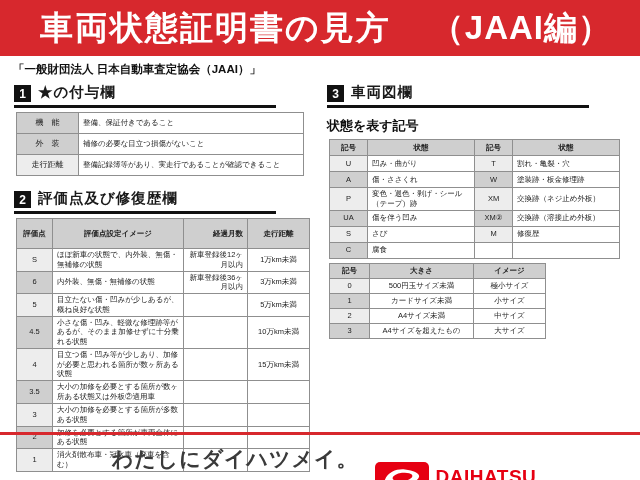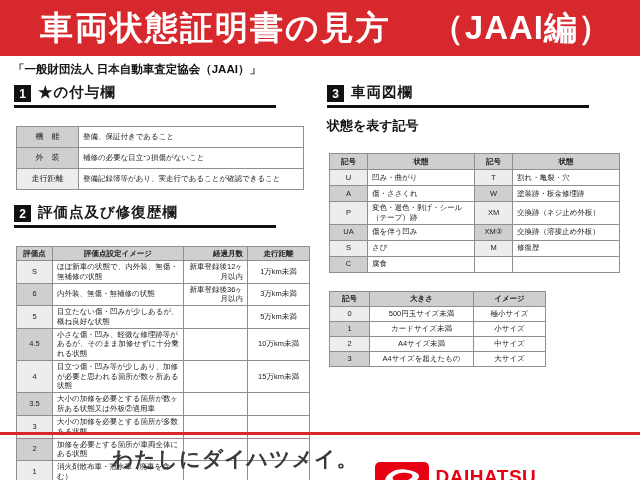--- a/index.html
+++ b/index.html
@@ -25,36 +25,36 @@
   .sec-head {
     display:flex; align-items:flex-end; gap:7px;
     border-bottom:3px solid #111; padding-bottom:3px; width:262px; margin-top:2px;
   }
   .sec-num {
     width:17px; height:17px; background:#111; color:#fff; font-size:12px; font-weight:bold;
     display:flex; align-items:center; justify-content:center;
   }
   .sec-title { font-size:14.5px; font-weight:bold; letter-spacing:1px; }
   
-  table { border-collapse:collapse; margin-top:18px; table-layout:fixed; }
+  table { border-collapse:collapse; margin-top:4px; table-layout:fixed; }
   td {
     border:1px solid #8f8f8f; font-size:7.5px; padding:1px 4px; color:#222;
     line-height:1.3; overflow:hidden;
   }
   .c { text-align:center; }
   .hdr { background:#cfcfcf; font-weight:bold; text-align:center; }
   .sa { background:#ededed; }   
   .sb { background:#cfcfcf; }   
   
   .t1 { width:288px; margin-left:2px; }
   .t1 td { height:21px; }
   .t1 .lbl { width:62px; text-align:center; font-size:8px; }
   
   .t2 { width:293px; margin-left:2px; }
-  .t2 .h  { height:14px; font-size:7.5px; }
+  .t2 .h  { height:30px; font-size:7.5px; }
   .t2 td  { height:15px; }
   .t2 tr.tall td { height:23px; }
   .t2 .c1 { width:36px; }
   .t2 .c2 { width:131px; }
   .t2 .c3 { width:64px; text-align:right; }
   .t2 .c4 { width:62px; text-align:center; }
   
   .t3 { width:290px; margin-left:2px; }
   .t3 td { height:16px; }
   .t3 .c1 { width:38px; }

